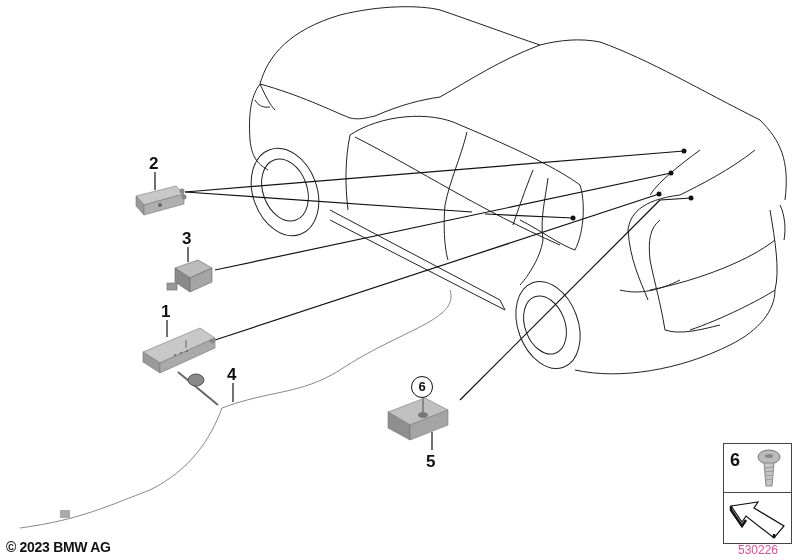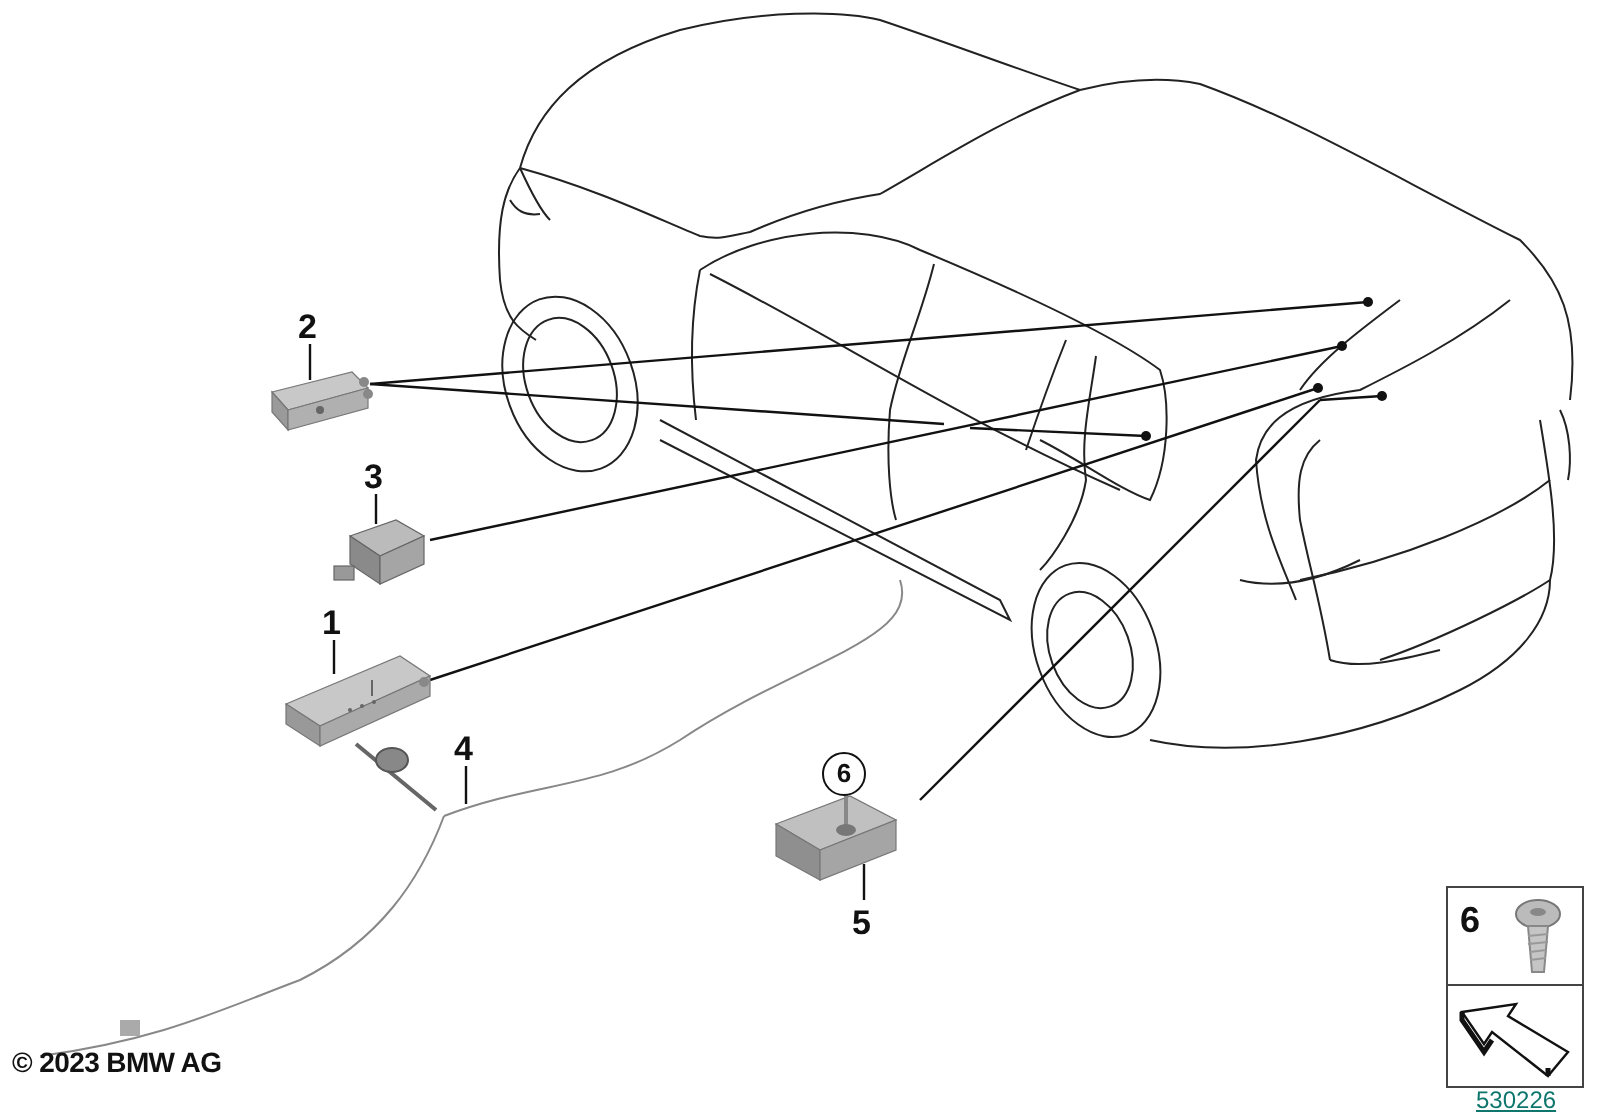--- a/index.html
+++ b/index.html
@@ -1,21 +1,21 @@
 <!DOCTYPE html>
 <html><head>
 <meta charset="utf-8">
 <style>
   html, body { margin:0; padding:0; background:#ffffff; }
   body { width:800px; height:560px; position:relative; overflow:hidden; font-family:"Liberation Sans", sans-serif; }
   #diagram { position:absolute; left:0; top:0; width:800px; height:560px; }
   .callout { position:absolute; font-family:"Liberation Sans", sans-serif; font-weight:bold; font-size:17px; color:#111; line-height:1; }
   .callout-circle { position:absolute; width:20px; height:20px; border:1.5px solid #111; border-radius:50%; background:#fff; font-weight:bold; font-size:13px; text-align:center; line-height:20px; color:#111; font-family:"Liberation Sans", sans-serif; }
-  .copyright { position:absolute; left:6px; top:523px; font-size:14px; font-weight:bold; color:#111; letter-spacing:-0.3px; }
-  .docnum { position:absolute; left:738px; top:543px; font-size:12px; color:#0f766e;text-decoration:underline; }
+  .copyright { position:absolute; left:6px; top:539px; font-size:14px; font-weight:bold; color:#111; letter-spacing:-0.3px; }
+  .docnum { position:absolute; left:738px; top:543px; font-size:12px; color:#ec4899; }
   .legend-box { position:absolute; left:723px; top:443px; width:67px; height:99px; border:1px solid #444; background:#fff; }
   .legend-divider { position:absolute; left:0; top:48px; width:67px; height:1px; background:#444; }
   .legend-num { position:absolute; left:6px; top:6px; font-size:18px; font-weight:bold; color:#111; }
 </style>
 </head>
 <body>
 
 <svg id="diagram" viewBox="0 0 800 560" xmlns="http://www.w3.org/2000/svg">
   <defs>
     <linearGradient id="partGrad" x1="0" y1="0" x2="1" y2="1">

